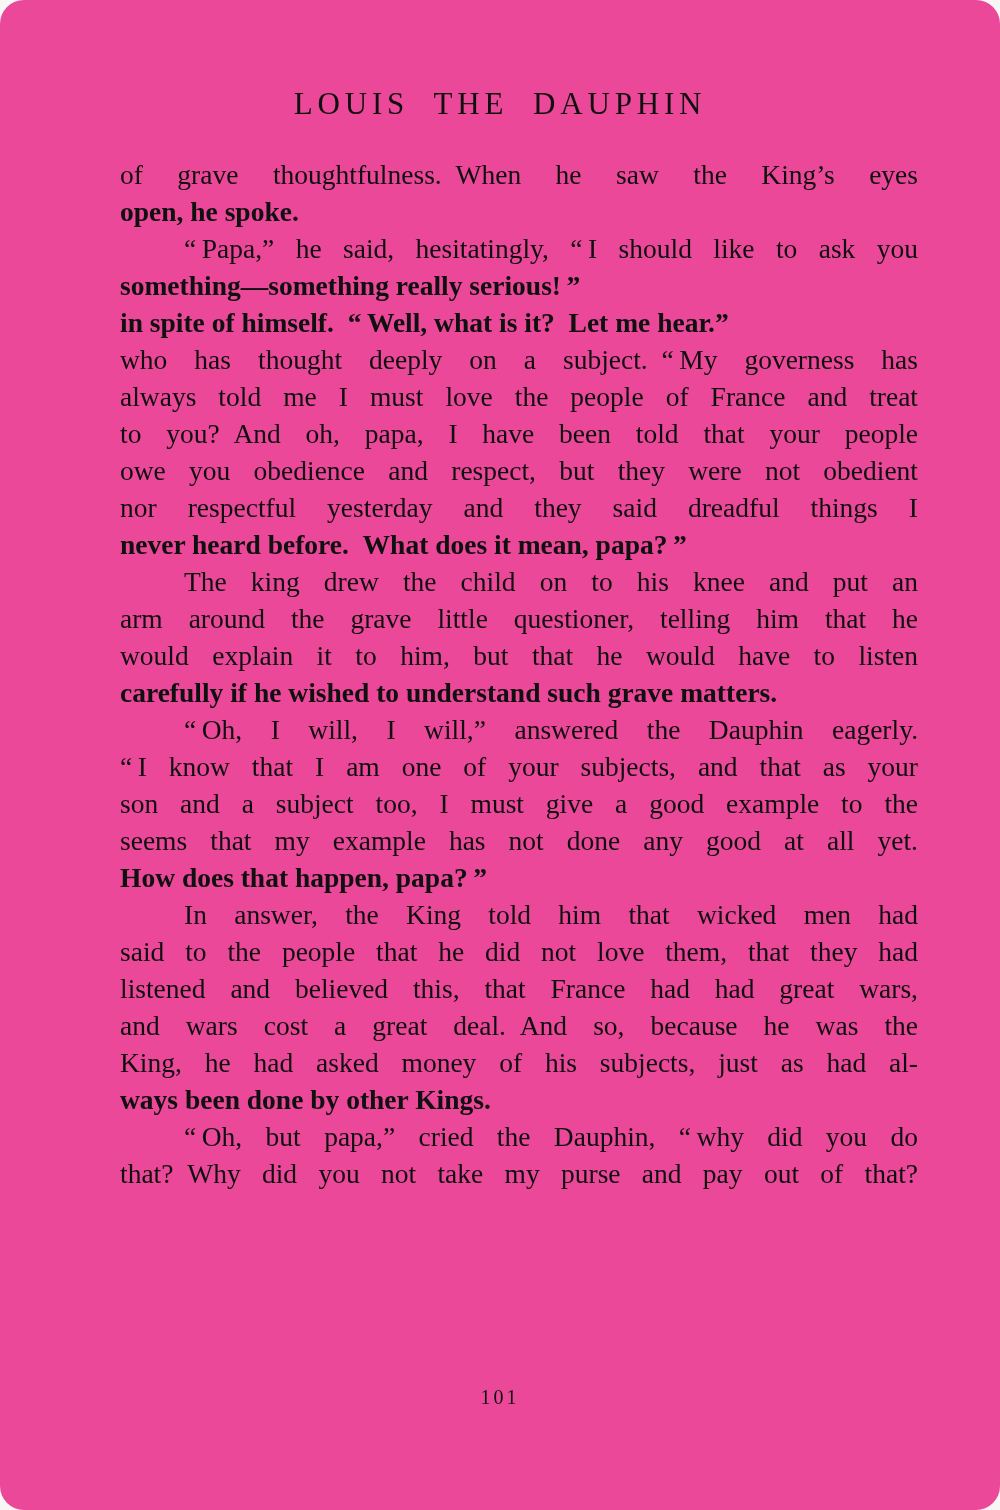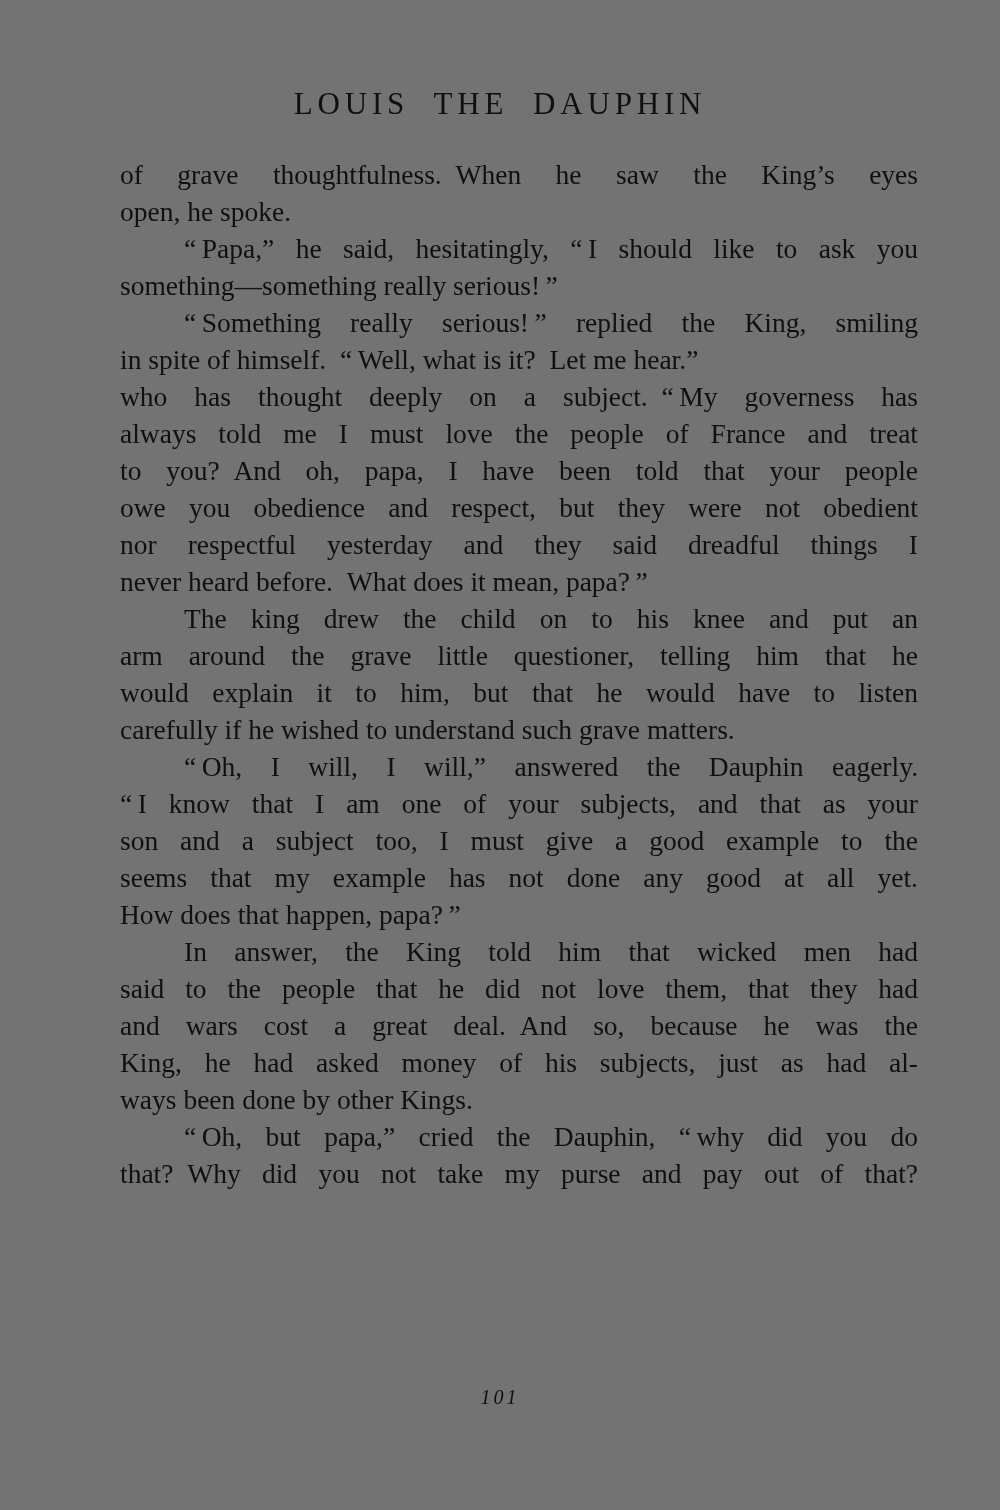--- a/index.html
+++ b/index.html
@@ -4,23 +4,24 @@
 <style>
   html, body { margin: 0; padding: 0; }
   body {
     width: 1000px; height: 1510px;
     background: #f7f7f5;
     font-family: "Liberation Serif", "DejaVu Serif", serif;
   }
   .page {
     position: relative;
     width: 1000px; height: 1510px;
-    background: #737373;
+    background: #ec4899;
     color: #101010;
     overflow: hidden;
+    border-radius: 24px;
   }
   .running-head {
     position: absolute;
     top: 86px; left: 0; width: 100%;
     text-align: center;
     font-size: 31px;
     letter-spacing: 0.155em;
     word-spacing: 0.40em;
     white-space: nowrap;
   }
@@ -32,63 +33,63 @@
     line-height: 37px;
   }
   .line {
     text-align: justify;
     text-align-last: justify;
     white-space: normal;
     margin-left: 20px;
   }
   .line.last {
     text-align-last: left;
+    font-weight: bold;
   }
   .line.indent {
     text-indent: 64px;
   }
   .folio {
     position: absolute;
     top: 1386px; left: 0; width: 100%;
     text-align: center;
     font-size: 20px;
     letter-spacing: 3px;
-    font-style: italic;
   }
 </style>
 </head>
 <body>
 
 <div class="page">
   <div class="running-head">LOUIS THE DAUPHIN</div>
 
   <div class="text-block" id="text-block">
       <div class="line">of grave thoughtfulness. When he saw the King’s eyes</div>
       <div class="line last">open, he spoke.</div>
       <div class="line indent">“ Papa,” he said, hesitatingly, “ I should like to ask you</div>
       <div class="line last">something—something really serious! ”</div>
-      <div class="line indent">“ Something really serious! ” replied the King, smiling</div>
       <div class="line last">in spite of himself. “ Well, what is it? Let me hear.”</div>
       <div class="line">who has thought deeply on a subject. “ My governess has</div>
       <div class="line">always told me I must love the people of France and treat</div>
       <div class="line">to you? And oh, papa, I have been told that your people</div>
       <div class="line">owe you obedience and respect, but they were not obedient</div>
       <div class="line">nor respectful yesterday and they said dreadful things I</div>
       <div class="line last">never heard before. What does it mean, papa? ”</div>
       <div class="line indent">The king drew the child on to his knee and put an</div>
       <div class="line">arm around the grave little questioner, telling him that he</div>
       <div class="line">would explain it to him, but that he would have to listen</div>
       <div class="line last">carefully if he wished to understand such grave matters.</div>
       <div class="line indent">“ Oh, I will, I will,” answered the Dauphin eagerly.</div>
       <div class="line">“ I know that I am one of your subjects, and that as your</div>
       <div class="line">son and a subject too, I must give a good example to the</div>
       <div class="line">seems that my example has not done any good at all yet.</div>
       <div class="line last">How does that happen, papa? ”</div>
       <div class="line indent">In answer, the King told him that wicked men had</div>
       <div class="line">said to the people that he did not love them, that they had</div>
+      <div class="line">listened and believed this, that France had had great wars,</div>
       <div class="line">and wars cost a great deal. And so, because he was the</div>
       <div class="line">King, he had asked money of his subjects, just as had al-</div>
       <div class="line last">ways been done by other Kings.</div>
       <div class="line indent">“ Oh, but papa,” cried the Dauphin, “ why did you do</div>
       <div class="line">that? Why did you not take my purse and pay out of that?</div>
     </div>
 
   <div class="folio">101</div>
 </div>
 

